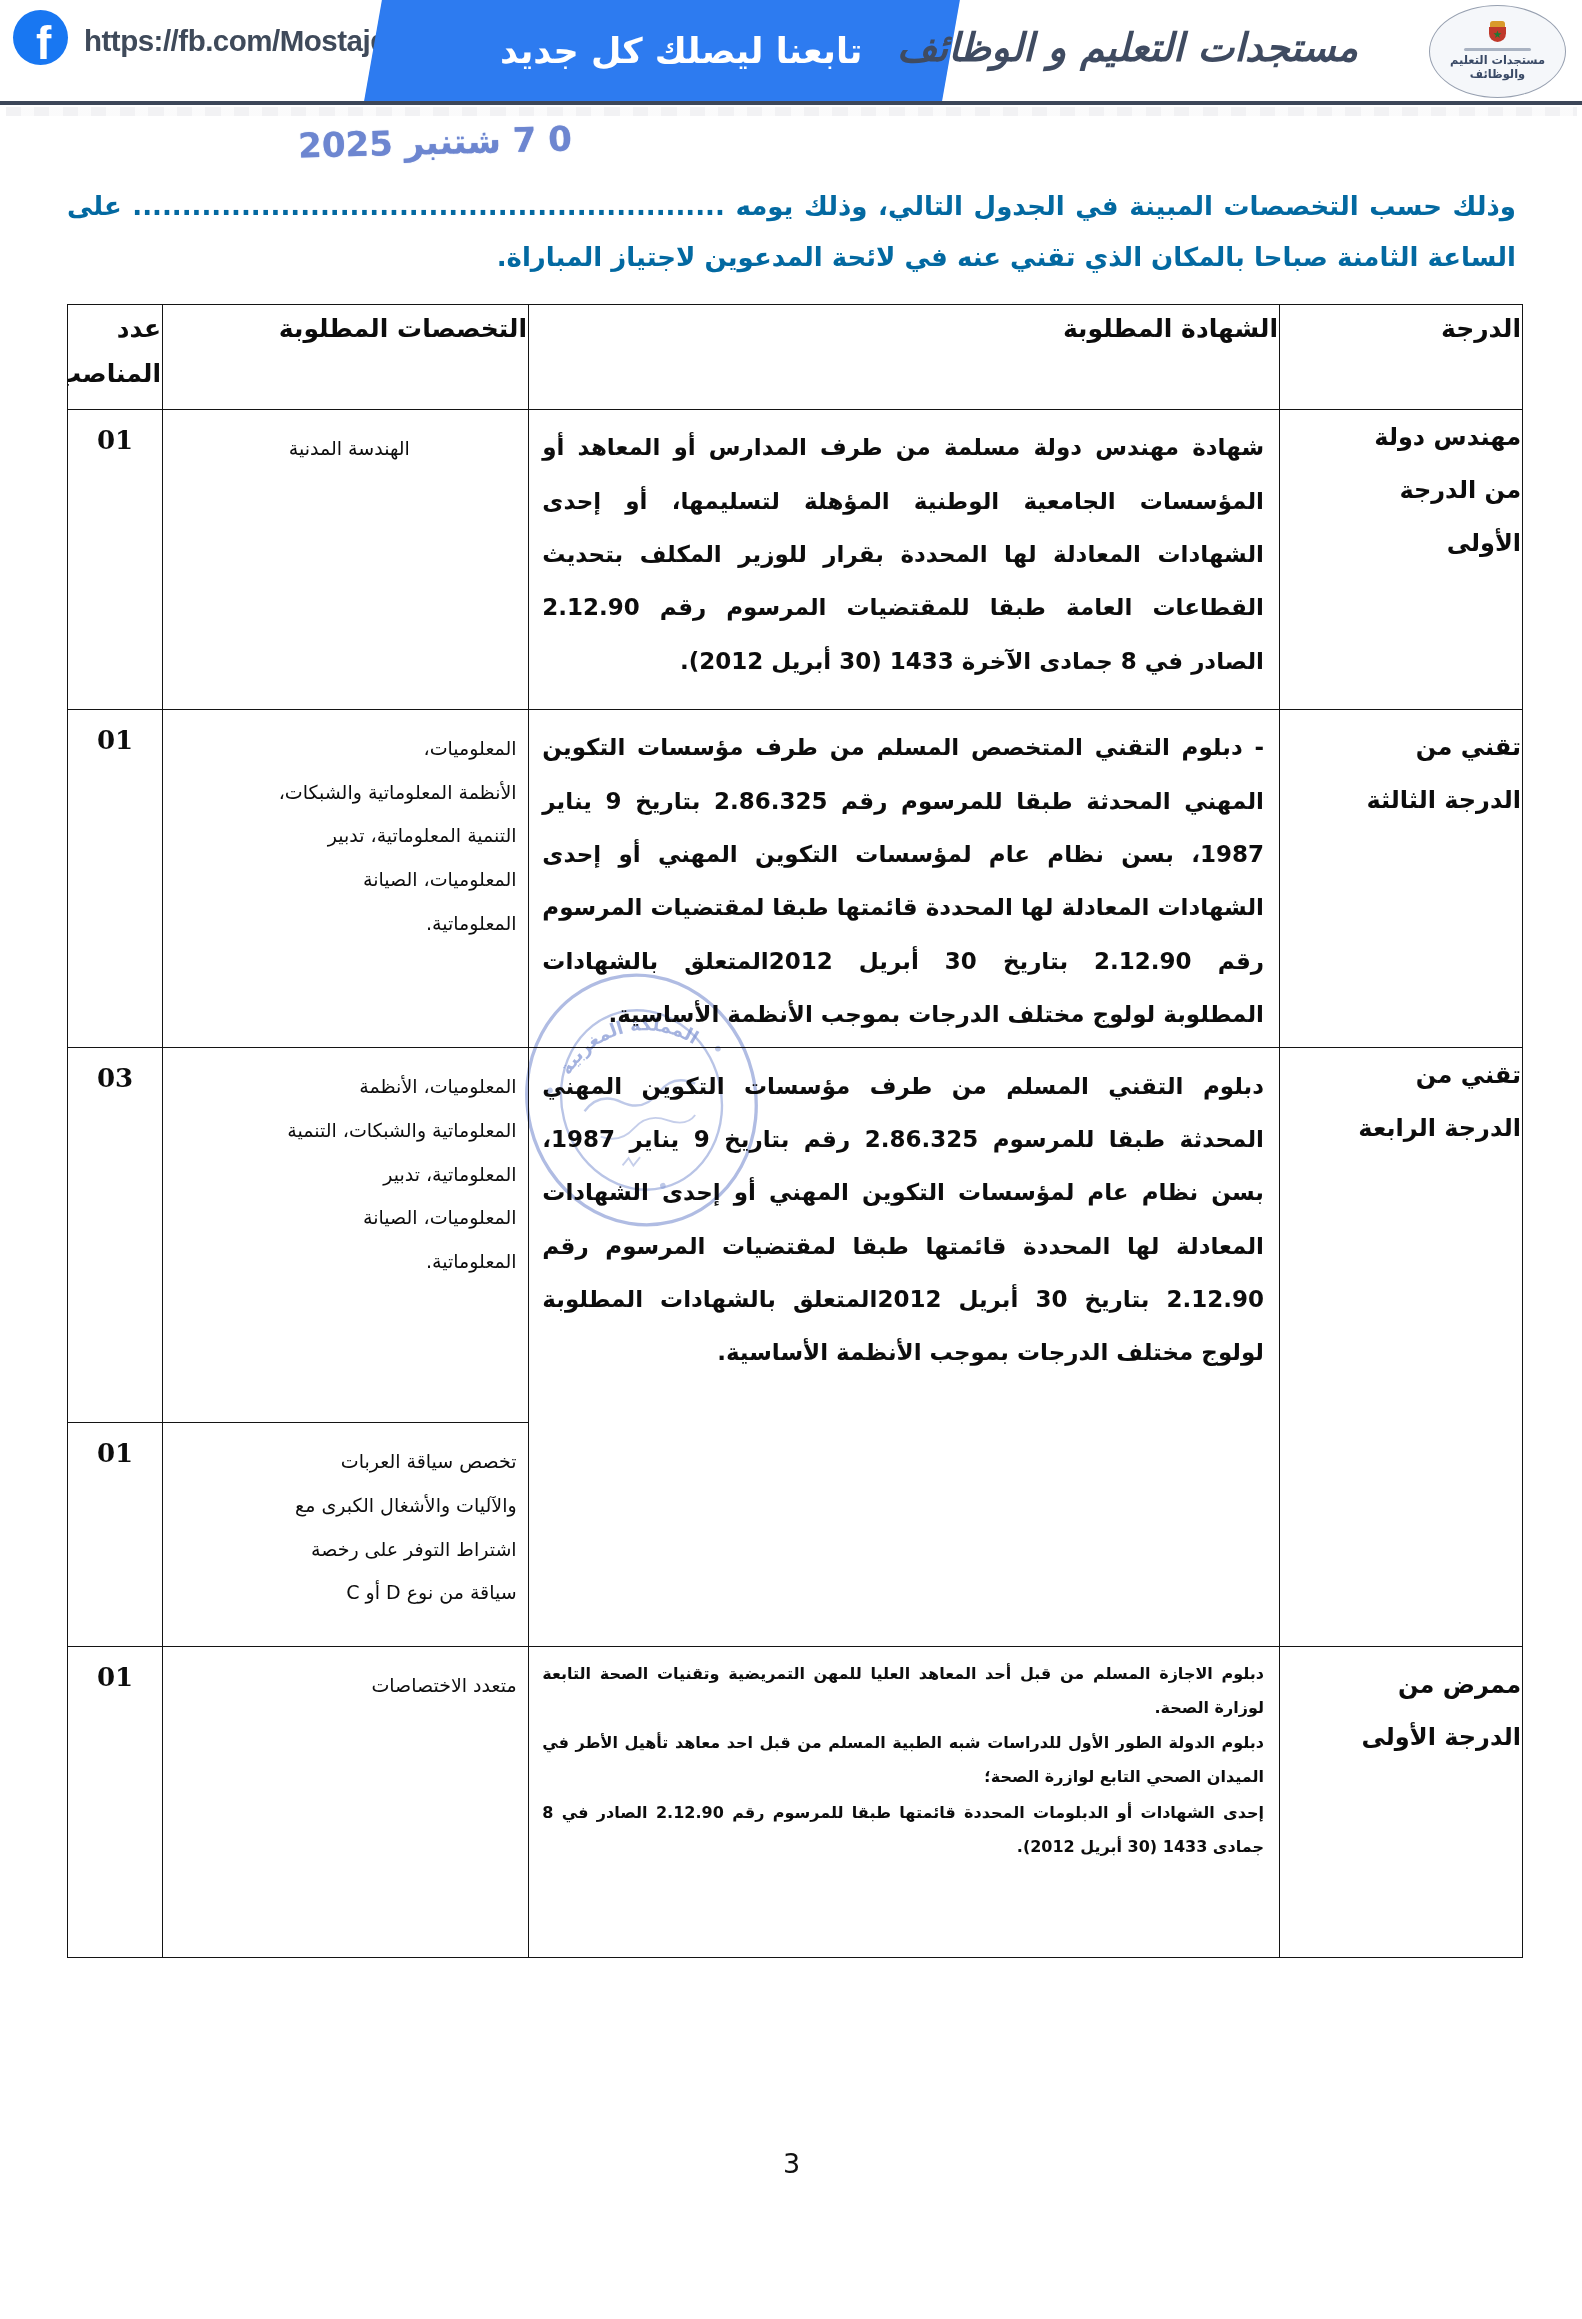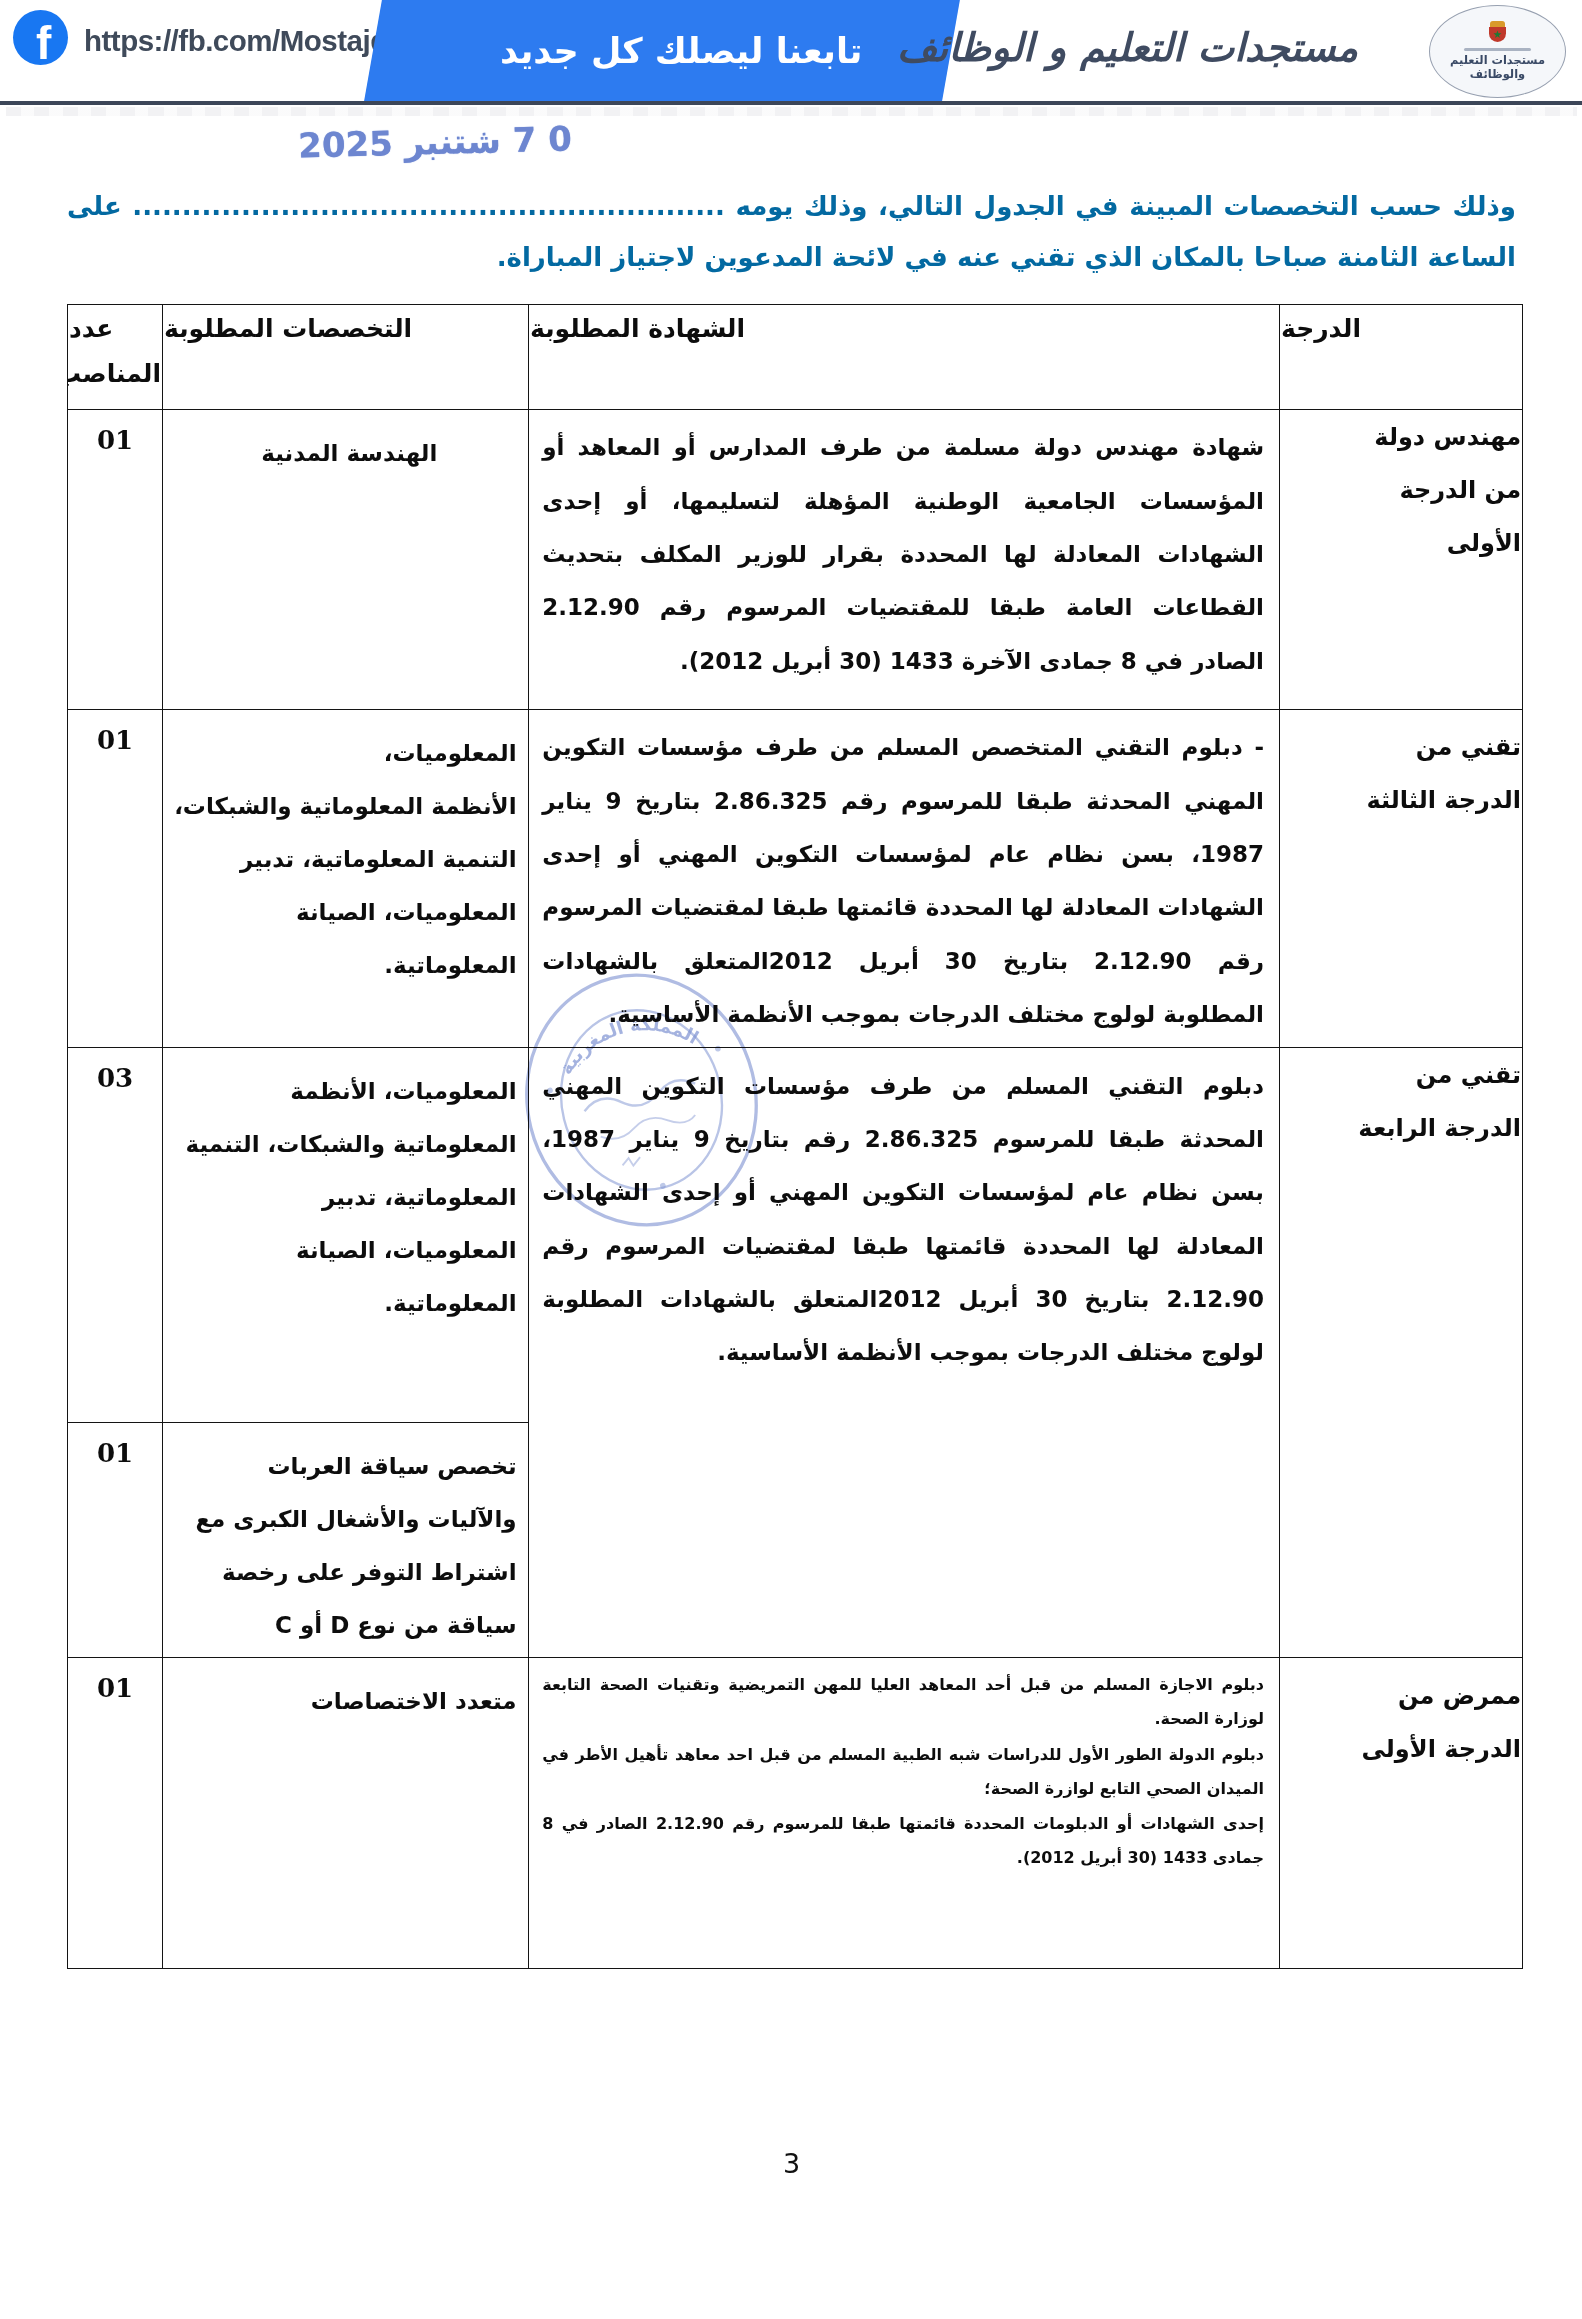--- a/index.html
+++ b/index.html
@@ -81,25 +81,25 @@
   .intro-l1{font-weight:bold;font-size:26px;line-height:1.95;text-align:justify;text-align-last:justify;}
   .intro-l2{font-weight:bold;font-size:26px;line-height:1.95;text-align:right;}
 
   
   table.jobs{
     position:absolute;top:304px;left:67px;width:1455px;
     border-collapse:collapse;table-layout:fixed;direction:rtl;
     color:#0d0d0d;
   }
   table.jobs td,table.jobs th{border:1.9px solid #141414;vertical-align:top;overflow:hidden;}
-  th.hdr{font-size:25px;font-weight:bold;text-align:left;vertical-align:middle;white-space:pre-line;line-height:1.8;}
+  th.hdr{font-size:25px;font-weight:bold;text-align:right;vertical-align:middle;white-space:pre-line;line-height:1.8;}
   td.cert{padding:11.4px 15px 5.7px 13.3px;text-align:justify;font-weight:bold;font-size:23px;line-height:2.32;}
   td.cert-r5{padding:9.5px 15px 3.8px 13.3px;font-weight:bold;font-size:16px;line-height:2.12;}
   td.cert-r5 p{margin:0 0 1.9px 0;text-align:justify;}
-  td.spec{padding:17px 11.4px 5.7px 7.6px;font-weight:bold;font-size:23px;line-height:2.3;text-align:right;white-space:pre-line;}
+  td.spec{padding:17px 11.4px 5.7px 7.6px;font-weight:normal;font-size:19px;line-height:2.3;text-align:right;white-space:pre-line;}
   td.spec-center{text-align:center;padding-right:0;}
   td.count{text-align:center;font-family:"DejaVu Serif",serif;font-weight:bold;font-size:26px;padding-top:15px;}
   td.grade{font-weight:bold;font-size:24px;line-height:2.2;white-space:pre-line;}
   td.grade-mid{vertical-align:middle;}
   td.grade-top{padding-top:11.4px;}
 
   
   .stamp{position:absolute;left:517px;top:964px;width:249px;height:272px;pointer-events:none;}
   .stamp svg{transform:rotate(-14deg);opacity:.78;mix-blend-mode:multiply;}
 

